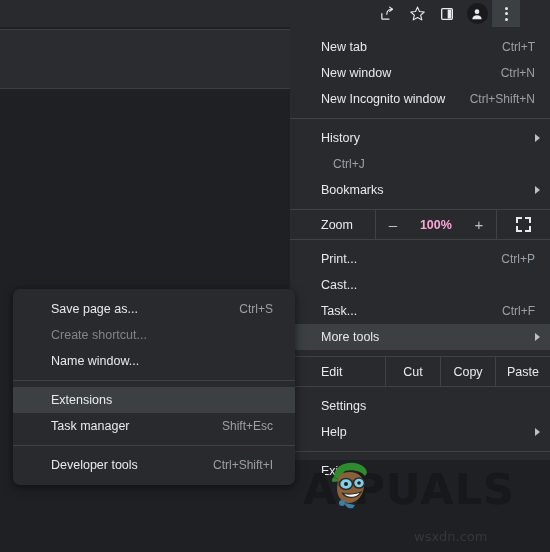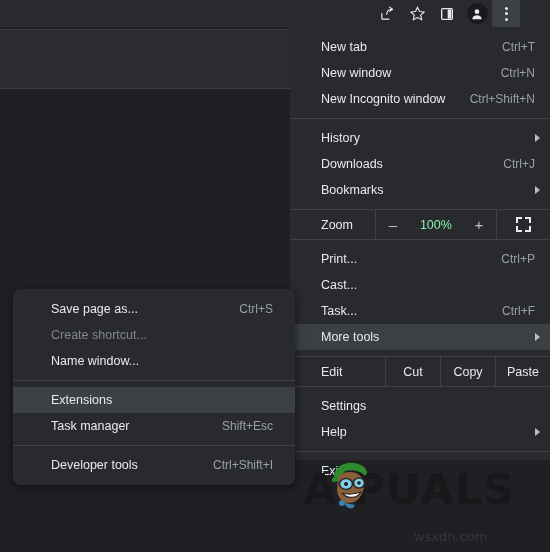--- a/index.html
+++ b/index.html
@@ -127,21 +127,21 @@
     display: flex; align-items: center; justify-content: center;
     border-left: 1px solid #3f4145;
     border-right: 1px solid #3f4145;
     gap: 0px;
   }
   .zm-btn {
     width: 34px; text-align: center;
     color: #bdc1c6; font-size: 15px; line-height: 1;
     user-select: none;
   }
-  .zm-val { width: 52px; text-align: center; color: #86efac; font-size: 12.5px; }
+  .zm-val { width: 52px; text-align: center; color: #f9a8d4; font-size: 12.5px; font-weight: bold; }
   .zoom-fs {
     width: 63px;
     display: flex; align-items: center; justify-content: center;
   }
   .fs-icon { position: relative; width: 15px; height: 15px; }
   .fs-icon i {
     position: absolute; width: 6px; height: 6px; display: block;
   }
   .fs-icon i.tl { top: 0; left: 0; border-top: 2px solid #e8eaed; border-left: 2px solid #e8eaed; }
   .fs-icon i.tr { top: 0; right: 0; border-top: 2px solid #e8eaed; border-right: 2px solid #e8eaed; }
@@ -256,21 +256,20 @@
       <span class="accel">Ctrl+Shift+N</span>
     </div>
 
     <div class="sep"></div>
 
     <div class="mi">
       <span class="label">History</span>
       <span class="chev"></span>
     </div>
     <div class="mi">
-      <span class="label">Downloads</span>
       <span class="accel">Ctrl+J</span>
     </div>
     <div class="mi">
       <span class="label">Bookmarks</span>
       <span class="chev"></span>
     </div>
 
     <div style="height:6px"></div>
 
     <div class="zoom-row">

